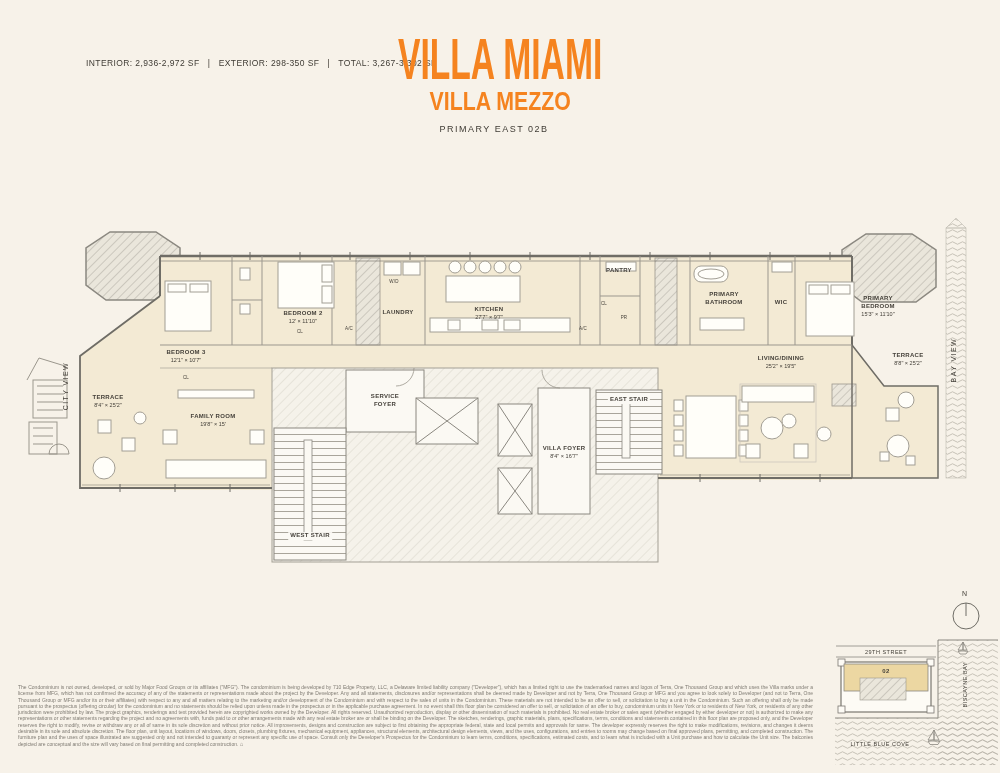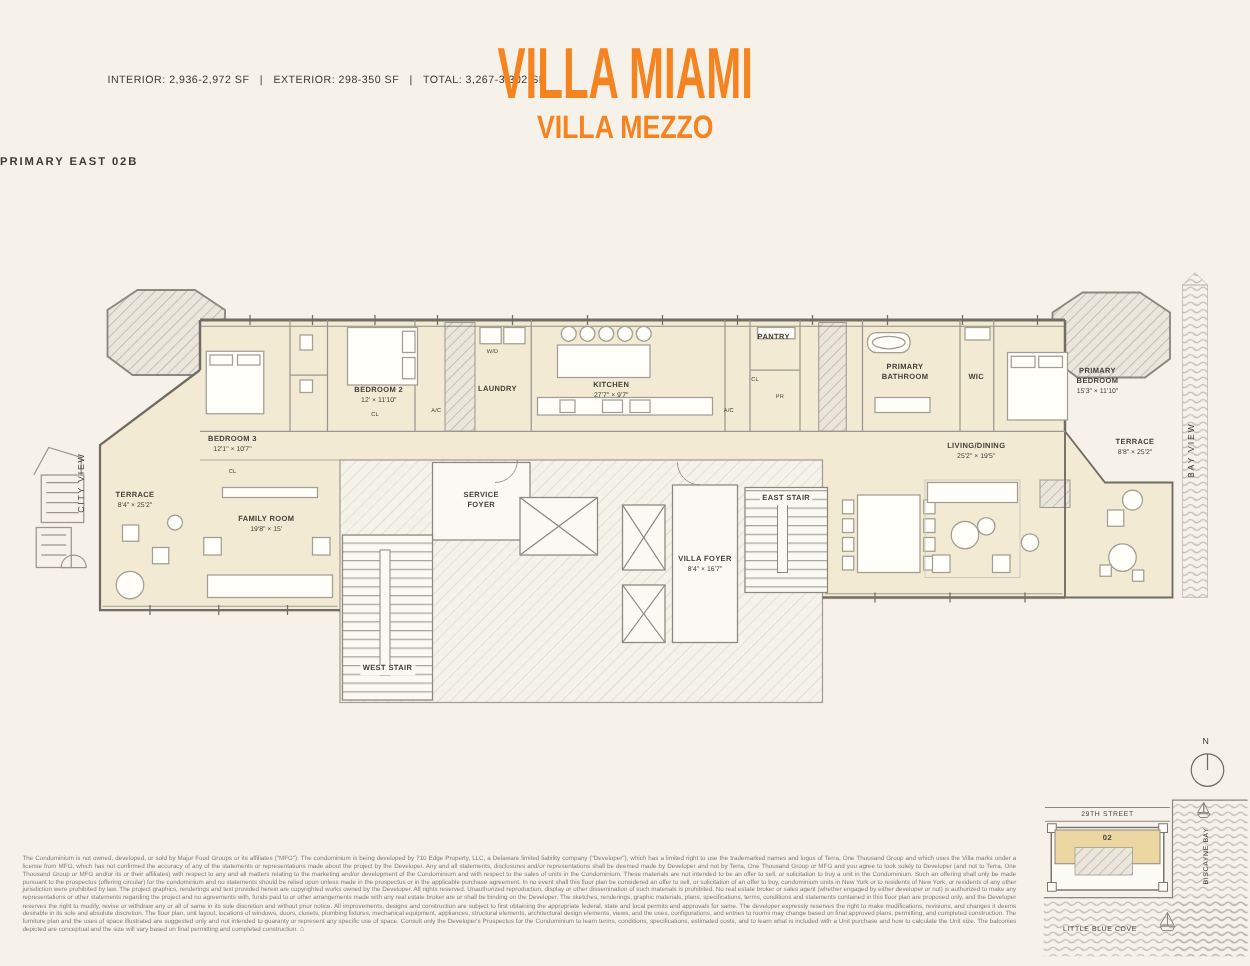--- a/index.html
+++ b/index.html
@@ -7,21 +7,21 @@
         font-family:"Liberation Sans",sans-serif;color:#3e3a33;overflow:hidden;}
   svg{position:absolute;left:0;top:0;}
   .stats{position:absolute;top:58px;font-size:8.5px;letter-spacing:.4px;white-space:pre;color:#3f3b34;}
   .stats-left{left:86px;}
   .stats-right{right:84px;}
   .title-block{position:absolute;left:0;right:0;text-align:center;color:#f5831f;font-weight:bold;}
   .title-main{top:30px;}
   .title-main span{display:inline-block;font-size:58px;transform:scaleX(.58);transform-origin:center;letter-spacing:0px;line-height:1;}
   .title-sub{top:88px;}
   .title-sub span{display:inline-block;font-size:26px;transform:scaleX(.82);transform-origin:center;line-height:1;}
-  .plan-name{position:absolute;left:0;right:12px;top:124px;text-align:left;font-size:9px;letter-spacing:1.5px;color:#3f3b34;font-weight:bold;}
+  .plan-name{position:absolute;left:0;right:12px;top:124px;text-align:center;font-size:9px;letter-spacing:1.5px;color:#3f3b34;}
   .rl{position:absolute;transform:translate(-50%,-50%);text-align:center;color:#45413a;line-height:1.3;white-space:nowrap;z-index:5;}
   .rn{font-size:6px;font-weight:bold;letter-spacing:.3px;}
   .rd{font-size:5.5px;}
   .wrap{white-space:normal;width:46px;}
   .stairlab{background:#fbf9f4;padding:0 2px;}
   .sl{position:absolute;transform:translate(-50%,-50%);font-size:4.5px;color:#45413a;letter-spacing:.2px;z-index:5;}
   .vview{position:absolute;font-size:7px;letter-spacing:1.4px;color:#44403a;writing-mode:vertical-rl;transform:rotate(180deg);z-index:5;}
   .disclaimer{position:absolute;left:18px;top:684px;width:795px;font-size:5px;line-height:6.3px;
               color:#7f7b73;text-align:justify;z-index:5;}
   .eh-icon{font-size:6px;color:#7f7b73;}

